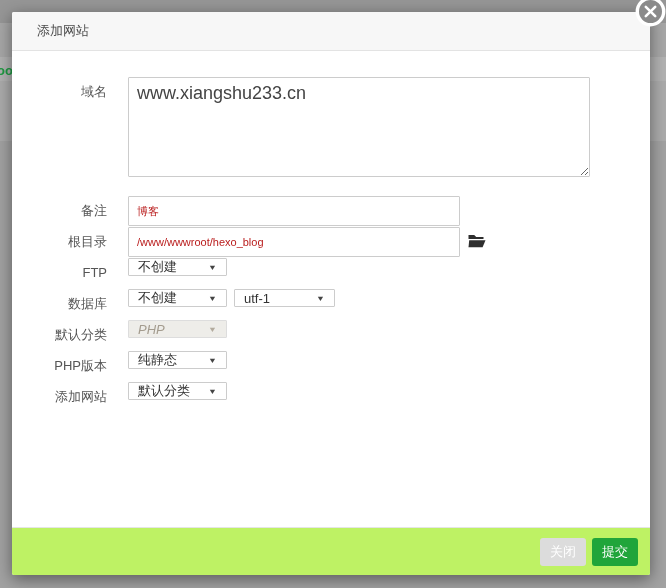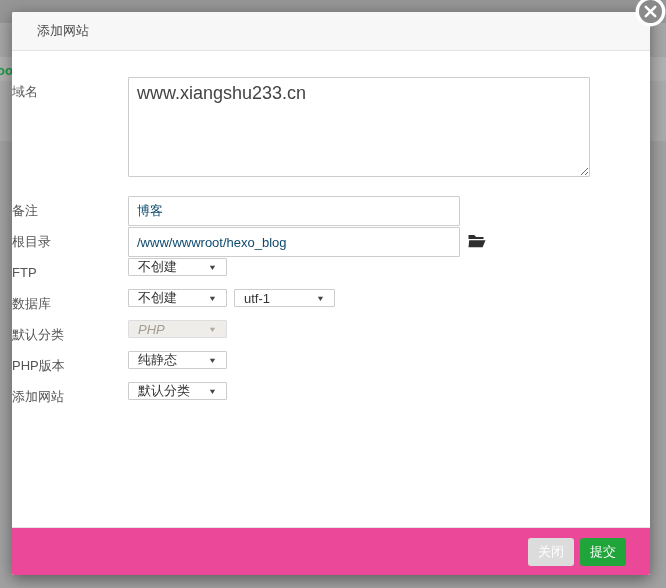--- a/index.html
+++ b/index.html
@@ -18,45 +18,45 @@
   
   .modal { position:absolute; left:12px; top:12px; width:638px; height:563px;
            background:#fff; border-radius:2px; box-shadow:0 4px 16px rgba(0,0,0,.45); }
   .modal-header { height:39px; background:#f7f7f7; border-bottom:1px solid #e3e3e3;
                   border-radius:2px 2px 0 0; line-height:38px; padding-left:25px;
                   color:#4c4c4c; font-size:13px; }
   .modal-body { padding:26px 0 0 0; }
 
   .form-row { display:flex; align-items:flex-start; margin-bottom:1px; }
   .form-row.row-domain { margin-bottom:19px; }
-  .form-label { width:95px; text-align:left; margin-right:21px; color:#555;
+  .form-label { width:95px; text-align:right; margin-right:21px; color:#555;
                 line-height:30px; font-size:13px; flex:0 0 95px; }
 
   textarea.domain-area { width:462px; height:100px; border:1px solid #ccc; border-radius:1px;
                  padding:6px 8px; font-family:"Liberation Sans","DejaVu Sans",sans-serif;
                  font-size:18px; color:#444; resize:both; outline:none; line-height:18px; }
   input.text-input { width:332px; height:30px; border:1px solid #ccc; border-radius:1px;
                  padding:0 8px; font-family:"Liberation Sans","DejaVu Sans",sans-serif;
-                 font-size:13px; color:#0c4a6e; outline:none; }
+                 font-size:11px; color:#b91c1c; outline:none; }
 
   .folder-btn { margin-left:8px; height:30px; display:flex; align-items:center;
                 background:none; border:none; cursor:pointer; }
 
   .select-box { width:99px; height:18px; border:1px solid #ccc; border-radius:1px;
                 background:#fff; display:flex; align-items:center; justify-content:space-between;
                 padding:0 9px; color:#333; cursor:pointer; }
   .select-box .caret { font-size:9px; color:#444; transform:scaleY(.85); }
   .select-box.charset { width:101px; margin-left:7px; }
   .select-box.disabled { background:#eeede9; border-color:#ddd; color:#a49c8f; cursor:default;font-style:italic; }
   .select-box.disabled .caret { color:#b3ab9e; }
 
   .modal-footer { position:absolute; left:0; bottom:0; width:100%; height:48px;
-                  background:#ec4899; border-top:1px solid #e5e5e5; border-radius:0 0 2px 2px;
+                  background:#bef264; border-top:1px solid #e5e5e5; border-radius:0 0 2px 2px;
                   display:flex; align-items:center; justify-content:flex-end;
-                  padding-right:24px; gap:6px; }
+                  padding-right:12px; gap:6px; }
   .btn { height:28px; border:none; border-radius:3px; font-size:13px; color:#fff;
          padding:0 10px; cursor:pointer; font-family:"Liberation Sans","DejaVu Sans",sans-serif; }
   .btn-close { background:#dcdcdc; }
   .btn-submit { background:#20a53a; }
 
   
   .modal-x { position:absolute; left:634px; top:-5px; width:33px; height:33px;
              background:none; border:none; padding:0; cursor:pointer; }
 </style>
 </head>

